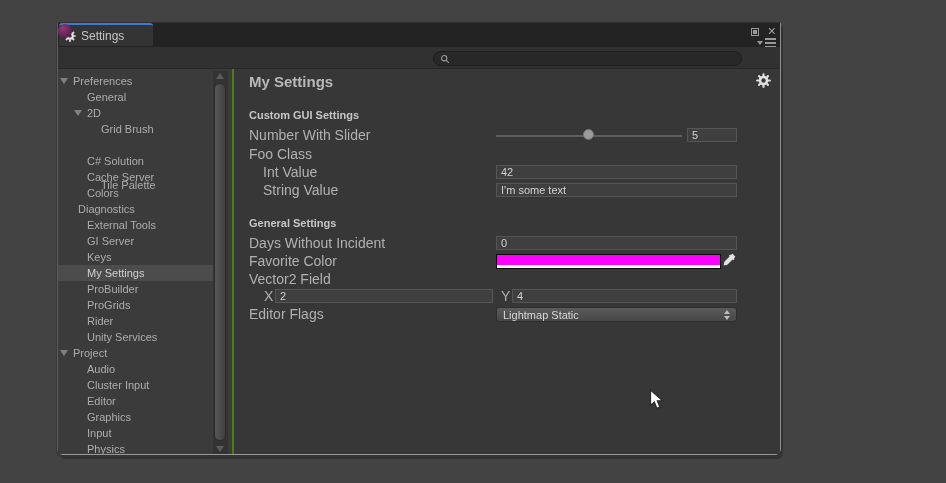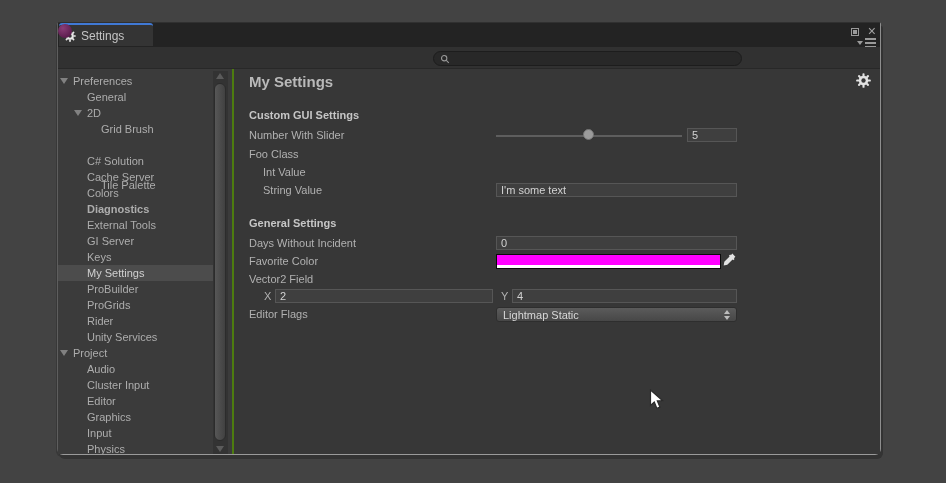--- a/index.html
+++ b/index.html
@@ -5,21 +5,21 @@
   * { box-sizing: border-box; margin: 0; padding: 0; }
   html,body { background:#444; }
   #stage {
     position: relative; width: 946px; height: 483px;
     background: #434343; overflow: hidden;
     font-family: "Liberation Sans", "DejaVu Sans", sans-serif;
     -webkit-font-smoothing: antialiased;
   }
   
   #window {
-    position: absolute; left: 57px; top: 22px; width: 824px; height: 433px;
+    position: absolute; left: 57px; top: 22px; width: 724px; height: 433px;
     background: #373737;
     border: 1px solid; border-color: #303030 #8e8e8e #9a9a9a #5e5e5e;
     border-radius: 2px 2px 6px 6px;
     box-shadow: 2px 4px 0 0 #333333, -1px 2px 0 0 #383838;
   }
   .tabstrip { position:absolute; left:0; top:0; right:0; height:24px; background:#232323; }
   .tab {
     position:absolute; left:1px; top:0; width:94px; height:23px;
     background:#343434; border-top:2px solid #4079d5; border-radius:3px 3px 0 0;
     display:flex; align-items:center; gap:5px; padding-left:5px;
@@ -55,21 +55,21 @@
   .scroll-down { position:absolute; bottom:2px; left:3px; width:0; height:0; border-left:4px solid transparent; border-right:4px solid transparent; border-top:6px solid #5b5b5b; }
   .scroll-thumb {
     position:absolute; left:1px; top:12px; width:12px; height:358px; border-radius:7px;
     background:linear-gradient(90deg,#575757,#414141); border:1px solid #2c2c2c;
   }
   
   .main { position:absolute; left:177px; top:46px; right:0; bottom:0; background:#373737; }
   .ptitle { position:absolute; left:14px; top:4px; font-size:15px; font-weight:700; color:#b9b9b9; }
   .gear-btn { position:absolute; right:8px; top:4px; width:16px; height:16px; }
   .sect { position:absolute; left:14px; font-size:11px; font-weight:700; color:#c6c6c6; }
-  .lbl { position:absolute; font-size:11px; color:#b1b1b1; line-height:14px; white-space:nowrap; }
+  .lbl { position:absolute; font-size:14px; color:#b1b1b1; line-height:14px; white-space:nowrap; }
   .tfield {
     position:absolute; height:14px; background:#3f3f3f; border:1px solid #565656;
     color:#d2d2d2; font-size:11px; line-height:12px; padding:0 4px; white-space:nowrap; overflow:hidden;
   }
   
   .slider-track { position:absolute; left:261px; top:66px; width:186px; height:2px; background:#5e5e5e; }
   .slider-knob { position:absolute; left:348px; top:60px; width:11px; height:11px; border-radius:50%; background:#9b9b9b; border:1px solid #747474; }
   
   .color-swatch { position:absolute; left:261px; top:185px; width:225px; height:15px; border:1px solid #0a0a0a; background:#ff00ff; }
   .color-swatch .alpha { position:absolute; left:0; right:0; bottom:0; height:3px; background:#ffffff; }
@@ -174,21 +174,21 @@
           <div class="srow" style="top: 100px;">
 
     <span class="slabel" style="left: 29px;">Cache Server</span>
   </div>
           <div class="srow" style="top: 116px;">
 
     <span class="slabel" style="left: 29px;">Colors</span>
   </div>
           <div class="srow" style="top: 132px;">
 
-    <span class="slabel" style="left: 29px; font-weight: bold;">Diagnostics</span>
+    <span class="slabel" style="left: 20px;">Diagnostics</span>
   </div>
           <div class="srow" style="top: 148px;">
 
     <span class="slabel" style="left: 29px;">External Tools</span>
   </div>
           <div class="srow" style="top: 164px;">
 
     <span class="slabel" style="left: 29px;">GI Server</span>
   </div>
           <div class="srow" style="top: 180px;">
@@ -273,20 +273,21 @@
       <div class="sect" style="top:40px;">Custom GUI Settings</div>
 
       <div class="lbl" style="left:14px; top:59px;">Number With Slider</div>
       <div class="slider-track"></div>
       <div class="slider-knob"></div>
       <div class="tfield" style="left:452px; top:59px; width:50px;">5</div>
 
       <div class="lbl" style="left:14px; top:78px;">Foo Class</div>
 
       <div class="lbl" style="left:28px; top:96px;">Int Value</div>
+      <div class="tfield" style="left:261px; top:96px; width:241px;">42</div>
 
       <div class="lbl" style="left:28px; top:114px;">String Value</div>
       <div class="tfield" style="left:261px; top:114px; width:241px;">I'm some text</div>
 
       <div class="sect" style="top:148px;">General Settings</div>
 
       <div class="lbl" style="left:14px; top:167px;">Days Without Incident</div>
       <div class="tfield" style="left:261px; top:167px; width:241px;">0</div>
 
       <div class="lbl" style="left:14px; top:185px;">Favorite Color</div>

